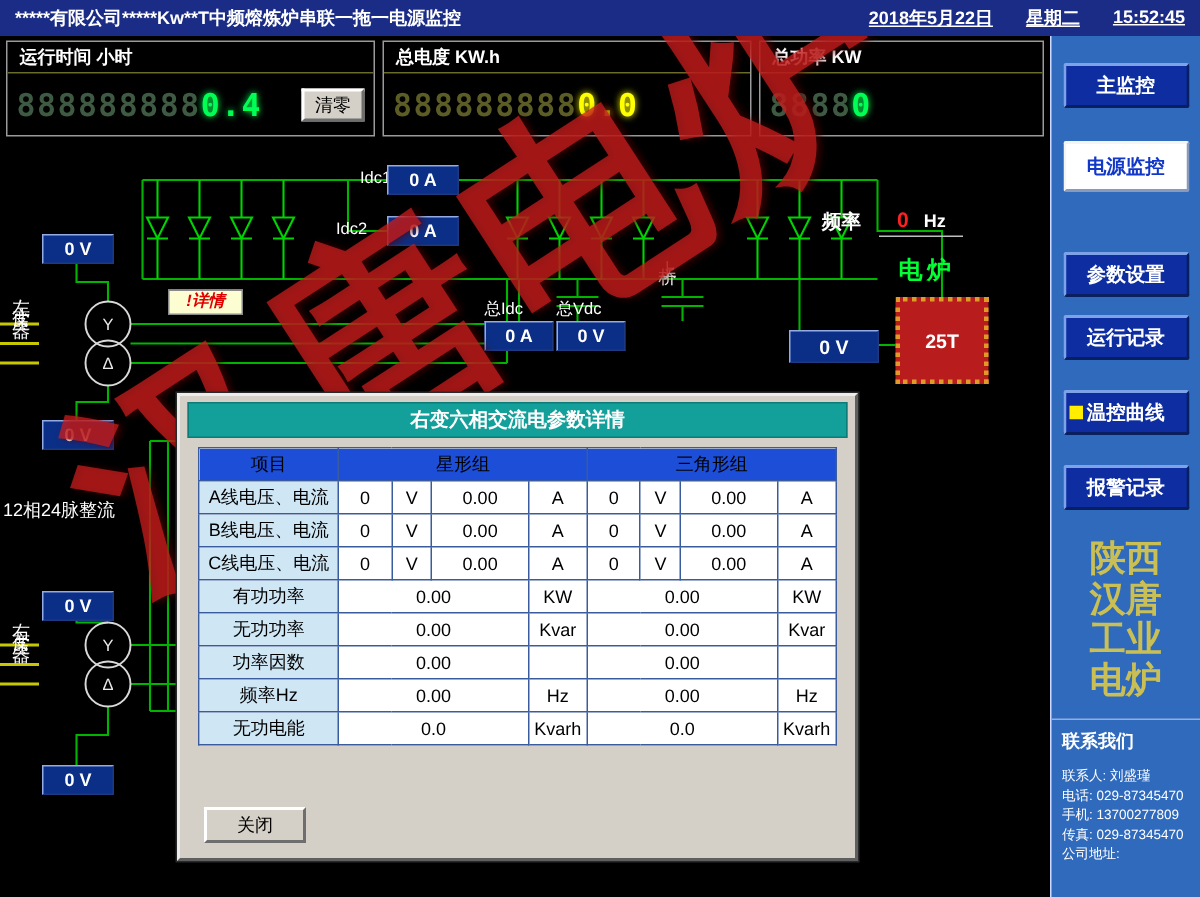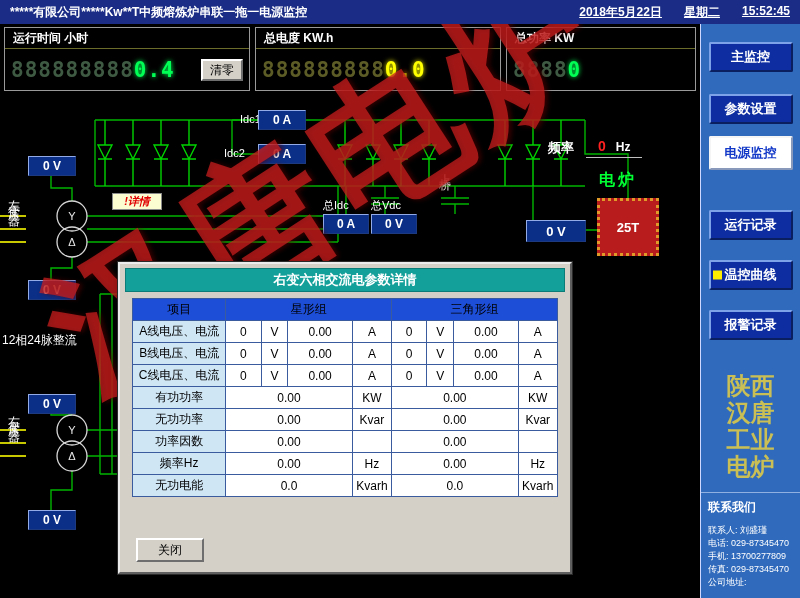--- a/index.html
+++ b/index.html
@@ -61,21 +61,21 @@
            border-left:1px solid #cfd8ff;box-sizing:border-box;z-index:10;
            display:flex;flex-direction:column;align-items:center;padding-top:18px;}
   .nav-btn{position:relative;width:84px;height:30px;background:#0d2da0;color:#fff;
            border:2px solid;border-color:#7da2e8 #0a1f60 #0a1f60 #7da2e8;border-radius:2px;
            font-size:13px;font-weight:bold;display:flex;align-items:center;justify-content:center;
            cursor:pointer;box-sizing:border-box;flex:none;}
   .nav-btn.active{background:#ffffff;color:#1238c8;border-color:#f5f5f5 #8899bb #8899bb #f5f5f5;height:34px;}
   .nav-btn .marker{position:absolute;left:2px;top:50%;transform:translateY(-50%);
                    width:9px;height:9px;background:#ffee00;}
   .mb22{margin-bottom:22px;} .mb40{margin-bottom:40px;} .mb12{margin-bottom:12px;} .mb20{margin-bottom:20px;}
-  .brand{margin-top:32px;text-align:center;color:#c9bf55;font-size:24px;font-weight:bold;line-height:27px;}
+  .brand{margin-top:19px;text-align:center;color:#c9bf55;font-size:24px;font-weight:bold;line-height:27px;}
   .contact{margin-top:12px;width:100%;padding:6px 7px;box-sizing:border-box;border-top:1px solid #8fb0e0;}
   .contact-title{color:#ffffff;font-size:12px;font-weight:bold;margin-bottom:8px;}
   .contact-line{color:#fff;font-size:9px;line-height:13px;white-space:nowrap;overflow:hidden;}
 
   
   .dialog{position:absolute;left:118px;top:262px;width:454px;height:312px;background:#d4d0c8;
           border:2px solid;border-color:#ececec #5f5f5f #5f5f5f #ececec;outline:1px solid #2a2a2a;
           box-shadow:5px 6px 10px rgba(0,0,0,.65);z-index:20;box-sizing:border-box;}
   .dialog-title{margin:4px 5px;height:22px;background:#13a09b;border:1px solid #0b7c77;color:#fff;
                 font-size:13px;font-weight:bold;line-height:22px;text-align:center;}
@@ -209,22 +209,22 @@
     <span class="furnace-label">电炉</span>
     <div class="furnace">25T</div>
 
     <button class="details-btn">!详情</button>
   </section>
 
   <div class="watermark">汉唐电炉</div>
 
   <aside class="sidebar">
     <div class="nav-btn mb22">主监控</div>
+    <div class="nav-btn active mb40">电源监控</div>
     <div class="nav-btn mb12">参数设置</div>
-    <div class="nav-btn active mb40">电源监控</div>
     <div class="nav-btn mb20">运行记录</div>
     <div class="nav-btn mb20">
       <span class="marker"></span>
       <span>温控曲线</span>
     </div>
     <div class="nav-btn">报警记录</div>
 
     <div class="brand">
       <div>陕西</div>
       <div>汉唐</div>

